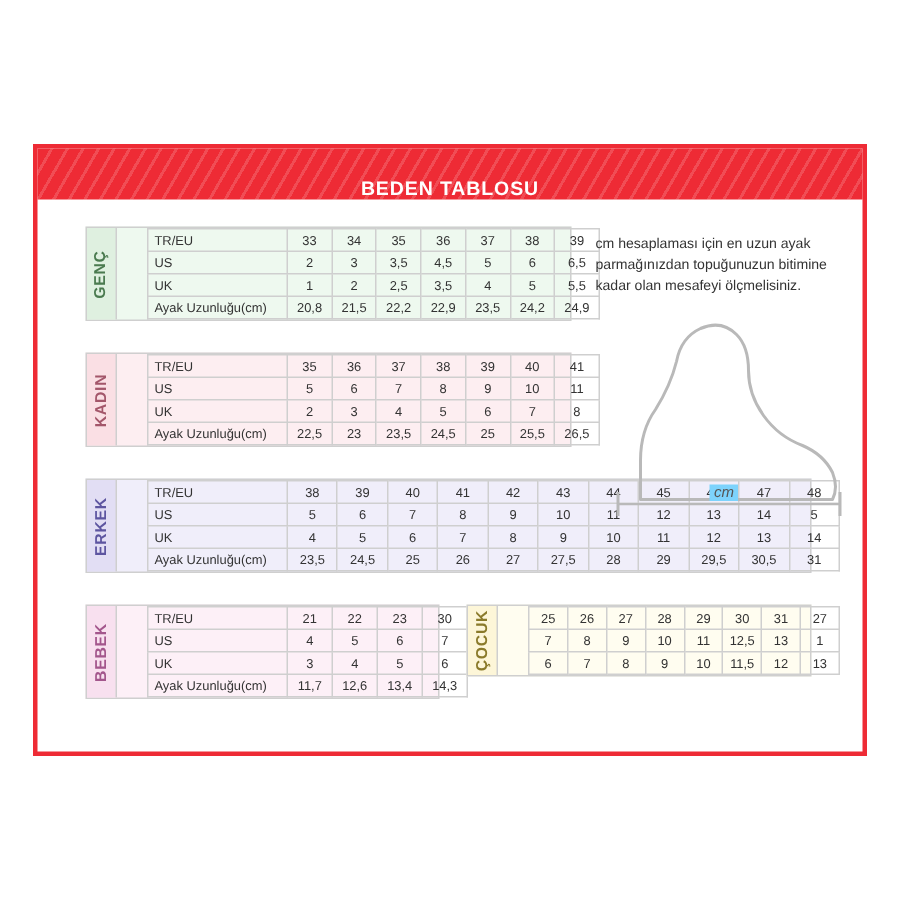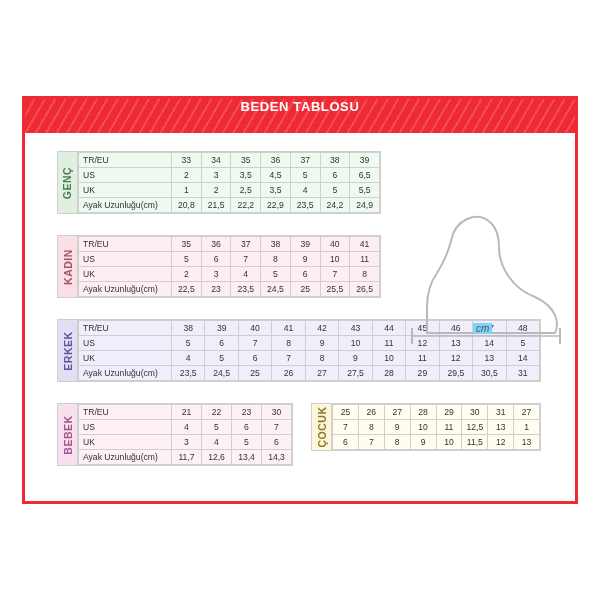--- a/index.html
+++ b/index.html
@@ -32,21 +32,21 @@
   }
   .title-bar {
     position: absolute;
     left: 0;
     top: 0;
     width: 100%;
     height: 34px;
     background: #ee2b35;
     color: #ffffff;
     display: flex;
-    align-items: flex-start;
+    align-items: flex-end;
     justify-content: center;
     letter-spacing: 0.6px;
     font-size: 13px;
     font-weight: bold;
   }
   .title-bar .stripes {
     position: absolute;
     left: 0; top: 0; right: 0; bottom: 0;
     background: repeating-linear-gradient(
       -60deg,
@@ -90,20 +90,21 @@
     white-space: nowrap;
     font-size: 10.5px;
     font-weight: bold;
     letter-spacing: 0.5px;
     color: #444;
   }
   table.sz {
     border-collapse: collapse;
     width: 100%;
     table-layout: fixed;
+    margin-left: 20px;
   }
   table.sz td {
     border: 1px solid #cfcfcf;
     font-size: 8.6px;
     color: #333;
     text-align: center;
     height: 14px;
     padding: 0;
     line-height: 13px;
     white-space: nowrap;
@@ -434,20 +435,21 @@
               <td>10</td>
               <td>11,5</td>
               <td>12</td>
               <td>13</td>
             </tr>
           </tbody>
             </table>
         </div>
       </div>
 
+      <div class="note">cm hesaplaması için en uzun ayak parmağınızdan topuğunuzun bitimine kadar olan mesafeyi ölçmelisiniz.</div>
 
       <div class="foot">
         <svg viewBox="0 0 160 128" width="160" height="128" xmlns="http://www.w3.org/2000/svg">
           <path d="M20 122 L20 96 Q20 76 30 62 Q40 46 44 30 Q47 14 60 8 Q74 2 84 12 Q92 20 92 36 Q92 52 102 66 Q112 80 128 86 Q142 92 148 104 Q152 114 148 122 Z" fill="none" stroke="#b9b9b9" stroke-width="2" stroke-linejoin="round"></path>
           <path d="M20 122 L148 122" stroke="#b9b9b9" stroke-width="2"></path>
         </svg>
       </div>
 
       <div class="cmline">
         <svg viewBox="0 0 152 22" width="152" height="22" xmlns="http://www.w3.org/2000/svg">

